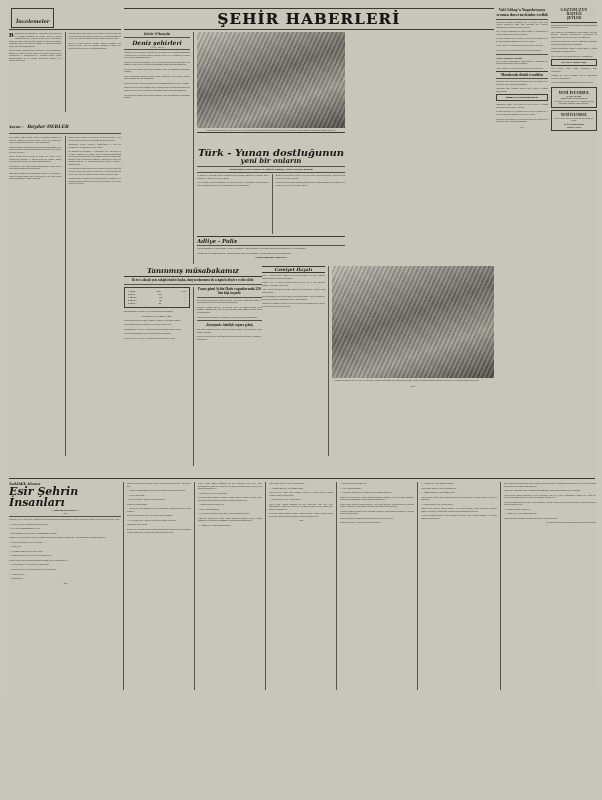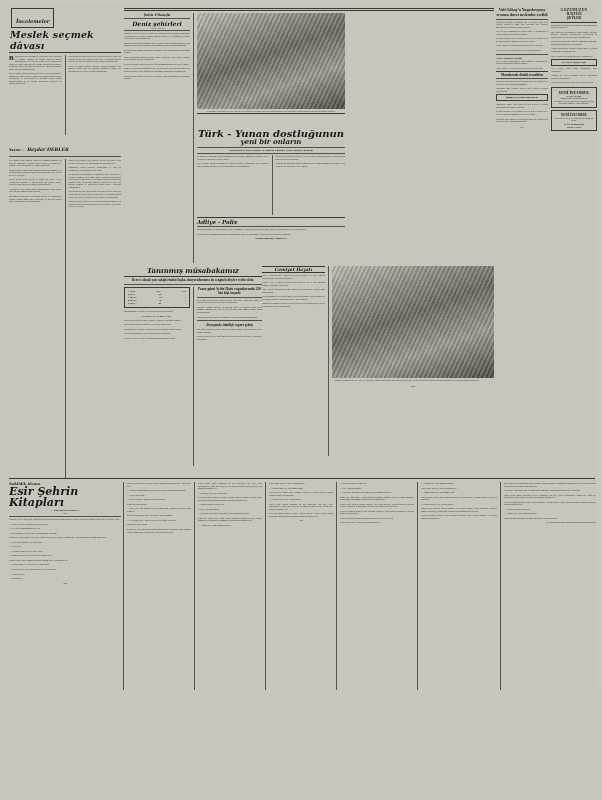--- a/index.html
+++ b/index.html
@@ -95,21 +95,20 @@
 </head>
 <body>
 
 <div class="page">
   <div class="paper">
 
     <div class="col" style="left:3px;top:4px;width:112px;height:470px;">
       <div style="border:1px solid #3a3833;display:inline-block;padding:0 4px;margin-left:2px;">
         <span class="script" style="font-size:5px;">İncelemeler</span>
       </div>
-      <div class="script" style="font-size:9.5px;margin:1px 0 1px 1px;letter-spacing:.2px;">Meslek seçmek dâvası</div>
       <div class="rule" style="margin:1px 0 2px 0;"></div>
 
       <div style="display:flex;gap:3px;">
         <div class="body-text" style="width:53px;">
           <p><span class="drop">B</span><span>Bu memleketin kalkınması ve yükselmesi için evlâtlarının iyi yetişmesi lâzımdır. Bu yetişme işinin en mühim safhalarından biri de meslek seçme işidir. Gençlerimizin büyük bir kısmı hangi mesleğe intisap edeceklerini bilmeden, tesadüflerin sevkiyle bir mesleğe girmekte ve ömürlerinin sonuna kadar o meslekte kalmaktadırlar.</span></p>
           <p>Meslek seçmek, insanın bütün hayatını tâyin eden çok mühim bir karardır. Bu kararın isabetli olması için gencin kabiliyetlerinin, istidatlarının ve temayüllerinin iyi bilinmesi gerekir. Bugün memleketimizde bu işi yapacak müesseseler maalesef yok denecek kadar azdır.</p>
         </div>
         <div class="vrule" style="height:80px;"></div>
         <div class="body-text" style="width:53px;">
           <p>Garp memleketlerinde mekteplerde rehberlik servisleri vardır. Bu servisler talebeyi tanır, kabiliyetlerini ölçer ve ona uygun mesleği tavsiye eder. Böylece hem fert hem de cemiyet kazançlı çıkar.</p>
@@ -208,20 +207,21 @@
           <div class="body-text" style="margin-top:1px;">
             <p>Dün sabah Köprüden kalkan vapurda bir hâdise olmuş, yolculardan biri denize atlamak istemiştir.</p>
             <p>Derhal yetişen görevliler tarafından kurtarılan şahsın ifadesi alınmış ve hastaneye kaldırılmıştır.</p>
           </div>
         </div>
       </div>
     </div>
 
     <div class="col" style="left:118px;top:4px;width:370px;height:256px;">
       <div class="rule" style="margin-bottom:1px;"></div>
+      <div class="sehir-title">ŞEHİR HABERLERİ</div>
       <div class="rule" style="margin-top:1px;"></div>
 
       <div style="display:flex;gap:3px;margin-top:2px;">
 
         <div style="width:66px;">
           <div class="script center" style="font-size:3.4px;">Şehir Filozofu</div>
           <div class="rule-thin" style="margin:1px 0;"></div>
           <div class="script center" style="font-size:6px;">Deniz şehirleri</div>
           <div class="dateline" style="font-size:1.9px;">— YAZAN : ADNAN —</div>
           <div class="rule-thin" style="margin:1px 0;"></div>
@@ -357,21 +357,21 @@
         <div class="center" style="font-size:2.4px;font-weight:700;margin-top:1px;">İLÂN TARİFEMİZ</div>
         <div class="center" style="font-size:2.2px;">Santimi 5 liradır</div>
       </div>
     </div>
 
     <div class="rule" style="position:absolute;left:3px;top:474px;width:586px;"></div>
 
     <div class="col" style="left:3px;top:478px;width:112px;height:210px;">
       <div class="script" style="font-size:3.6px;">Naklidik Divanı</div>
       <div class="script" style="font-size:11px;line-height:11px;">Esir Şehrin</div>
-      <div class="script" style="font-size:11px;line-height:11px;">Kitapları</div>
+      <div class="script" style="font-size:11px;line-height:11px;">İnsanları</div>
       <div class="center" style="font-size:2.8px;font-weight:700;margin-top:1px;">— HİKMET KOSER —</div>
       <div class="center" style="font-size:2.4px;">— 32 —</div>
       <div class="rule-thin" style="margin:1px 0;"></div>
       <div class="body-text">
         <p>Kâmil Bey, eliyle alnını sildi. Şimdi karşısında oturan kadının yüzüne bakmaya cesaret edemiyordu. Odanın içinde ağır bir sessizlik vardı.</p>
         <p>— Ne var yine böyle düşünüyorsun? dedi kadın.</p>
         <p>— Hiç, dedi. Düşündüğüm bir şey yok.</p>
         <p>— Bana bakma, ben artık senin ne düşündüğünü anlıyorum.</p>
         <p>Kâmil Bey cevap vermedi. Pencereye doğru yürüdü, perdeyi araladı, sokağa baktı. Karşı kaldırımda iki adam duruyordu.</p>
         <p>— Onlar hâlâ orada mı? diye sordu kadın.</p>

